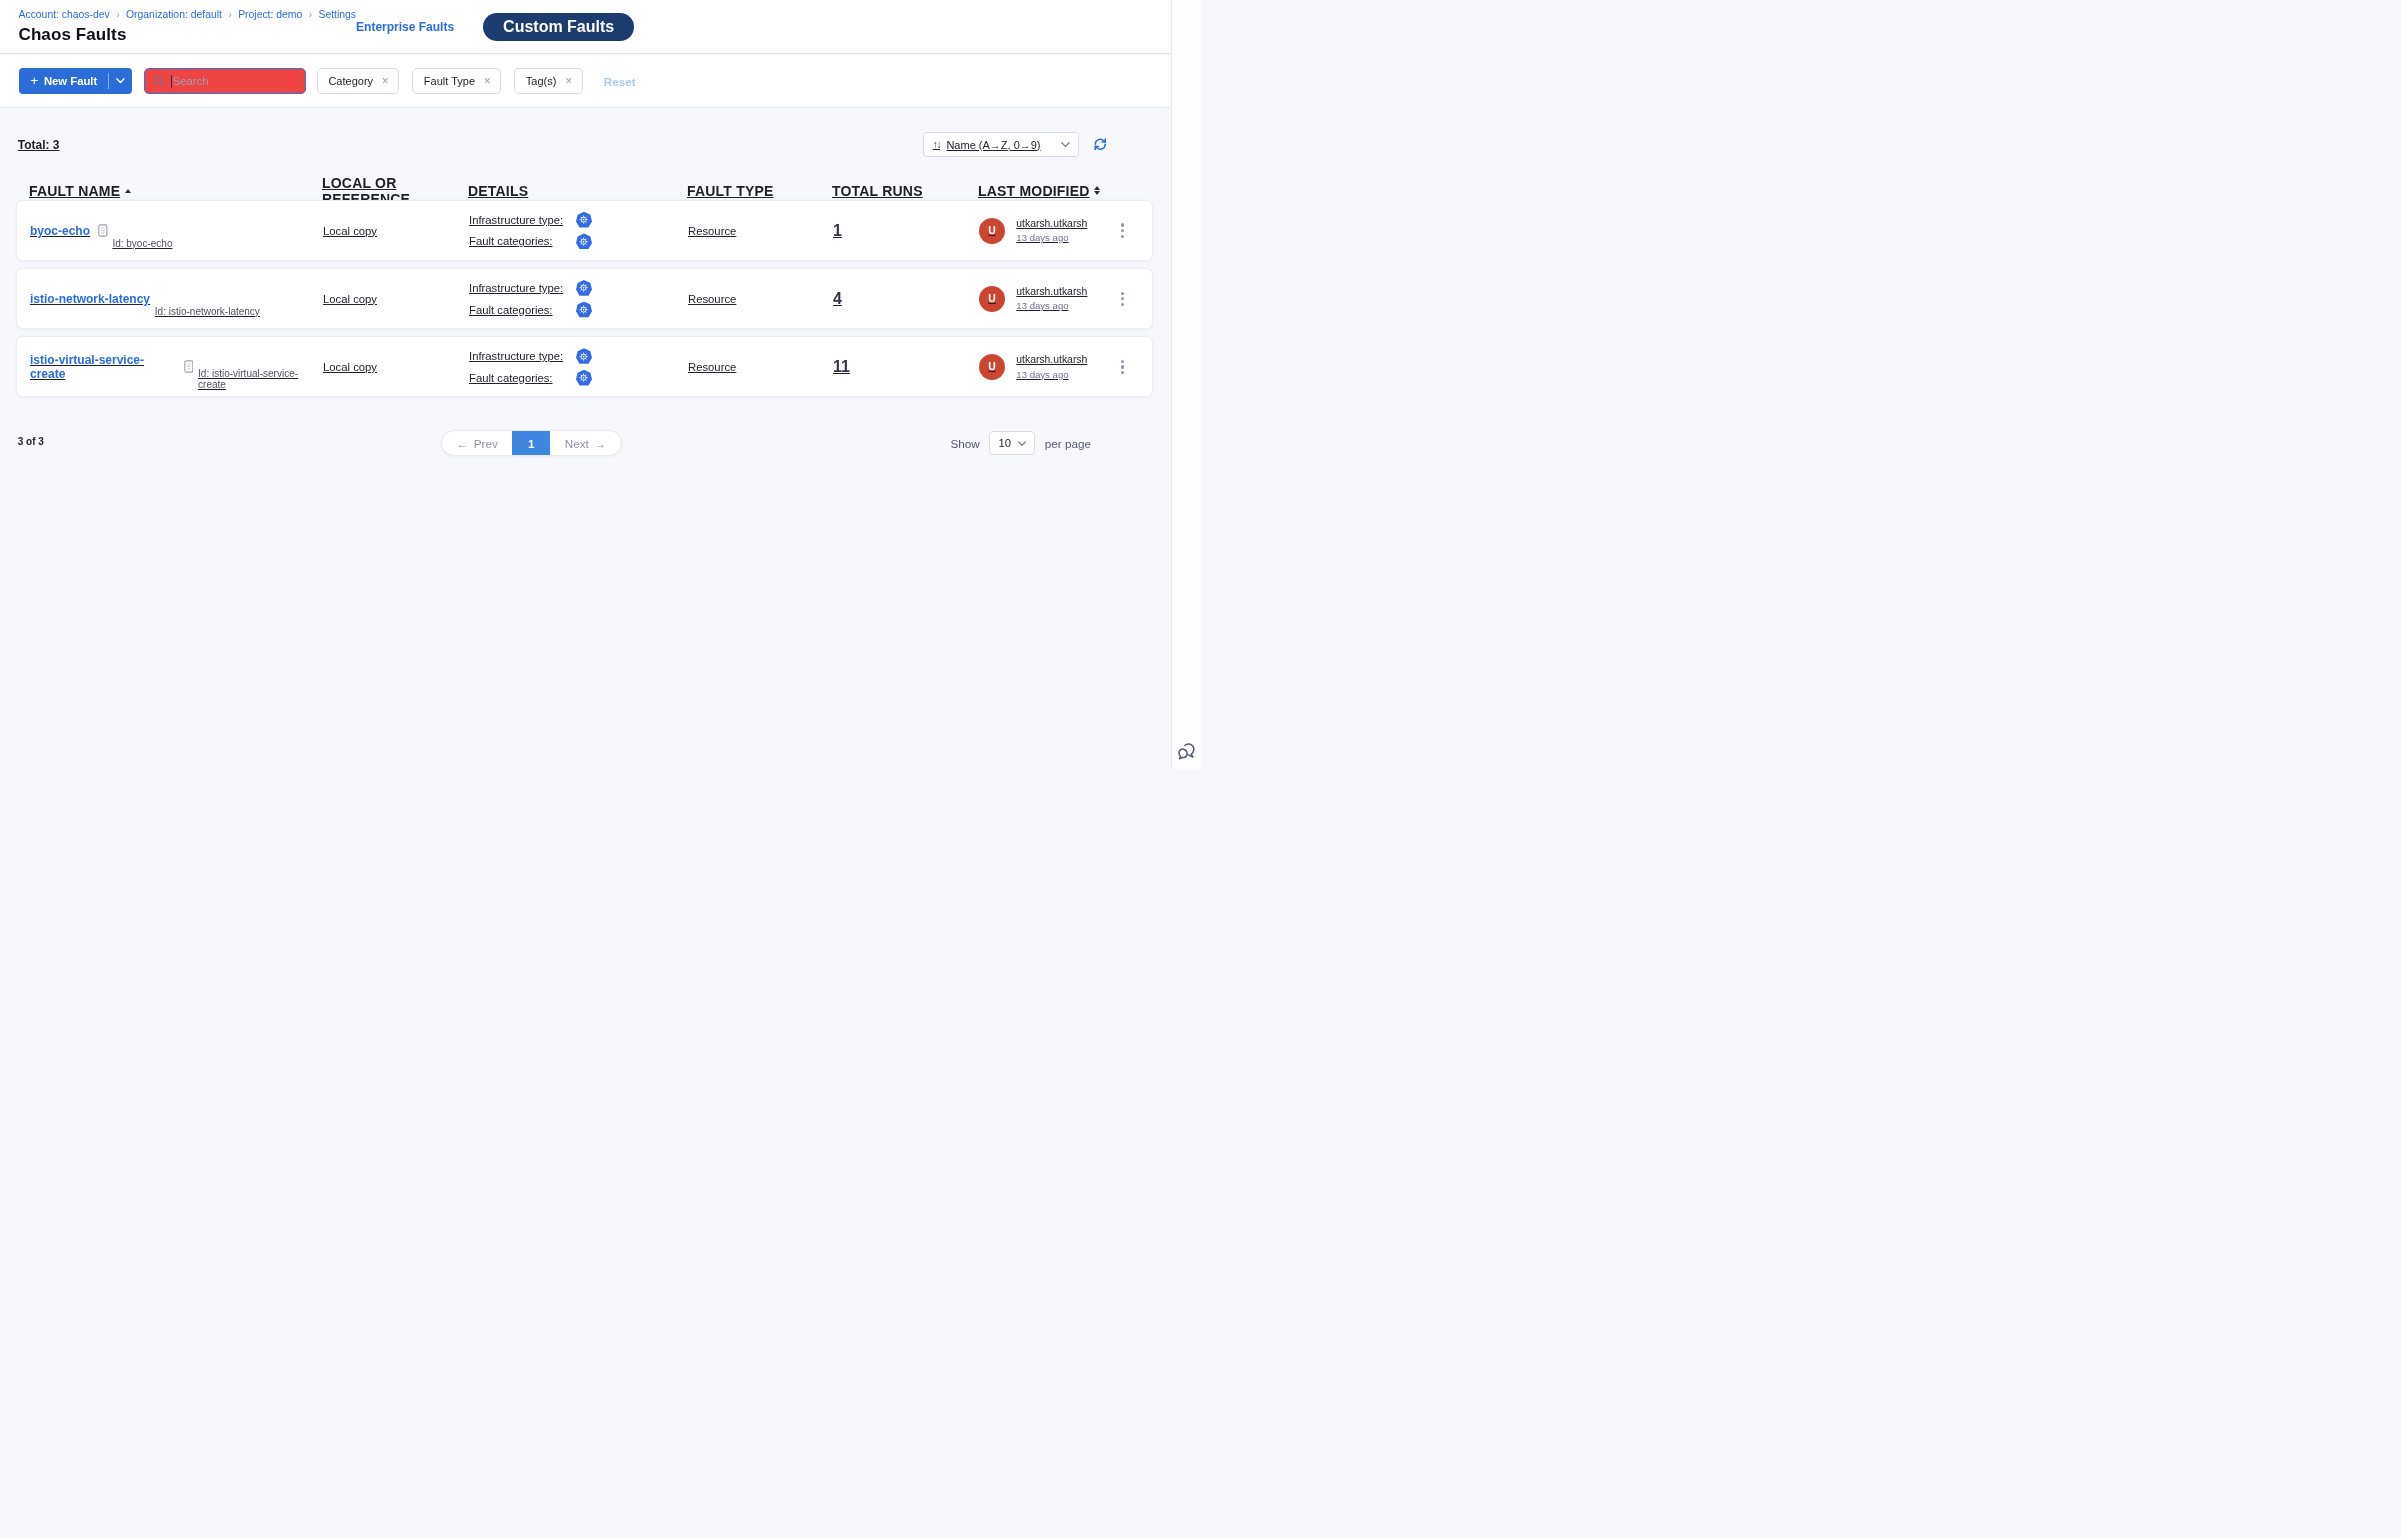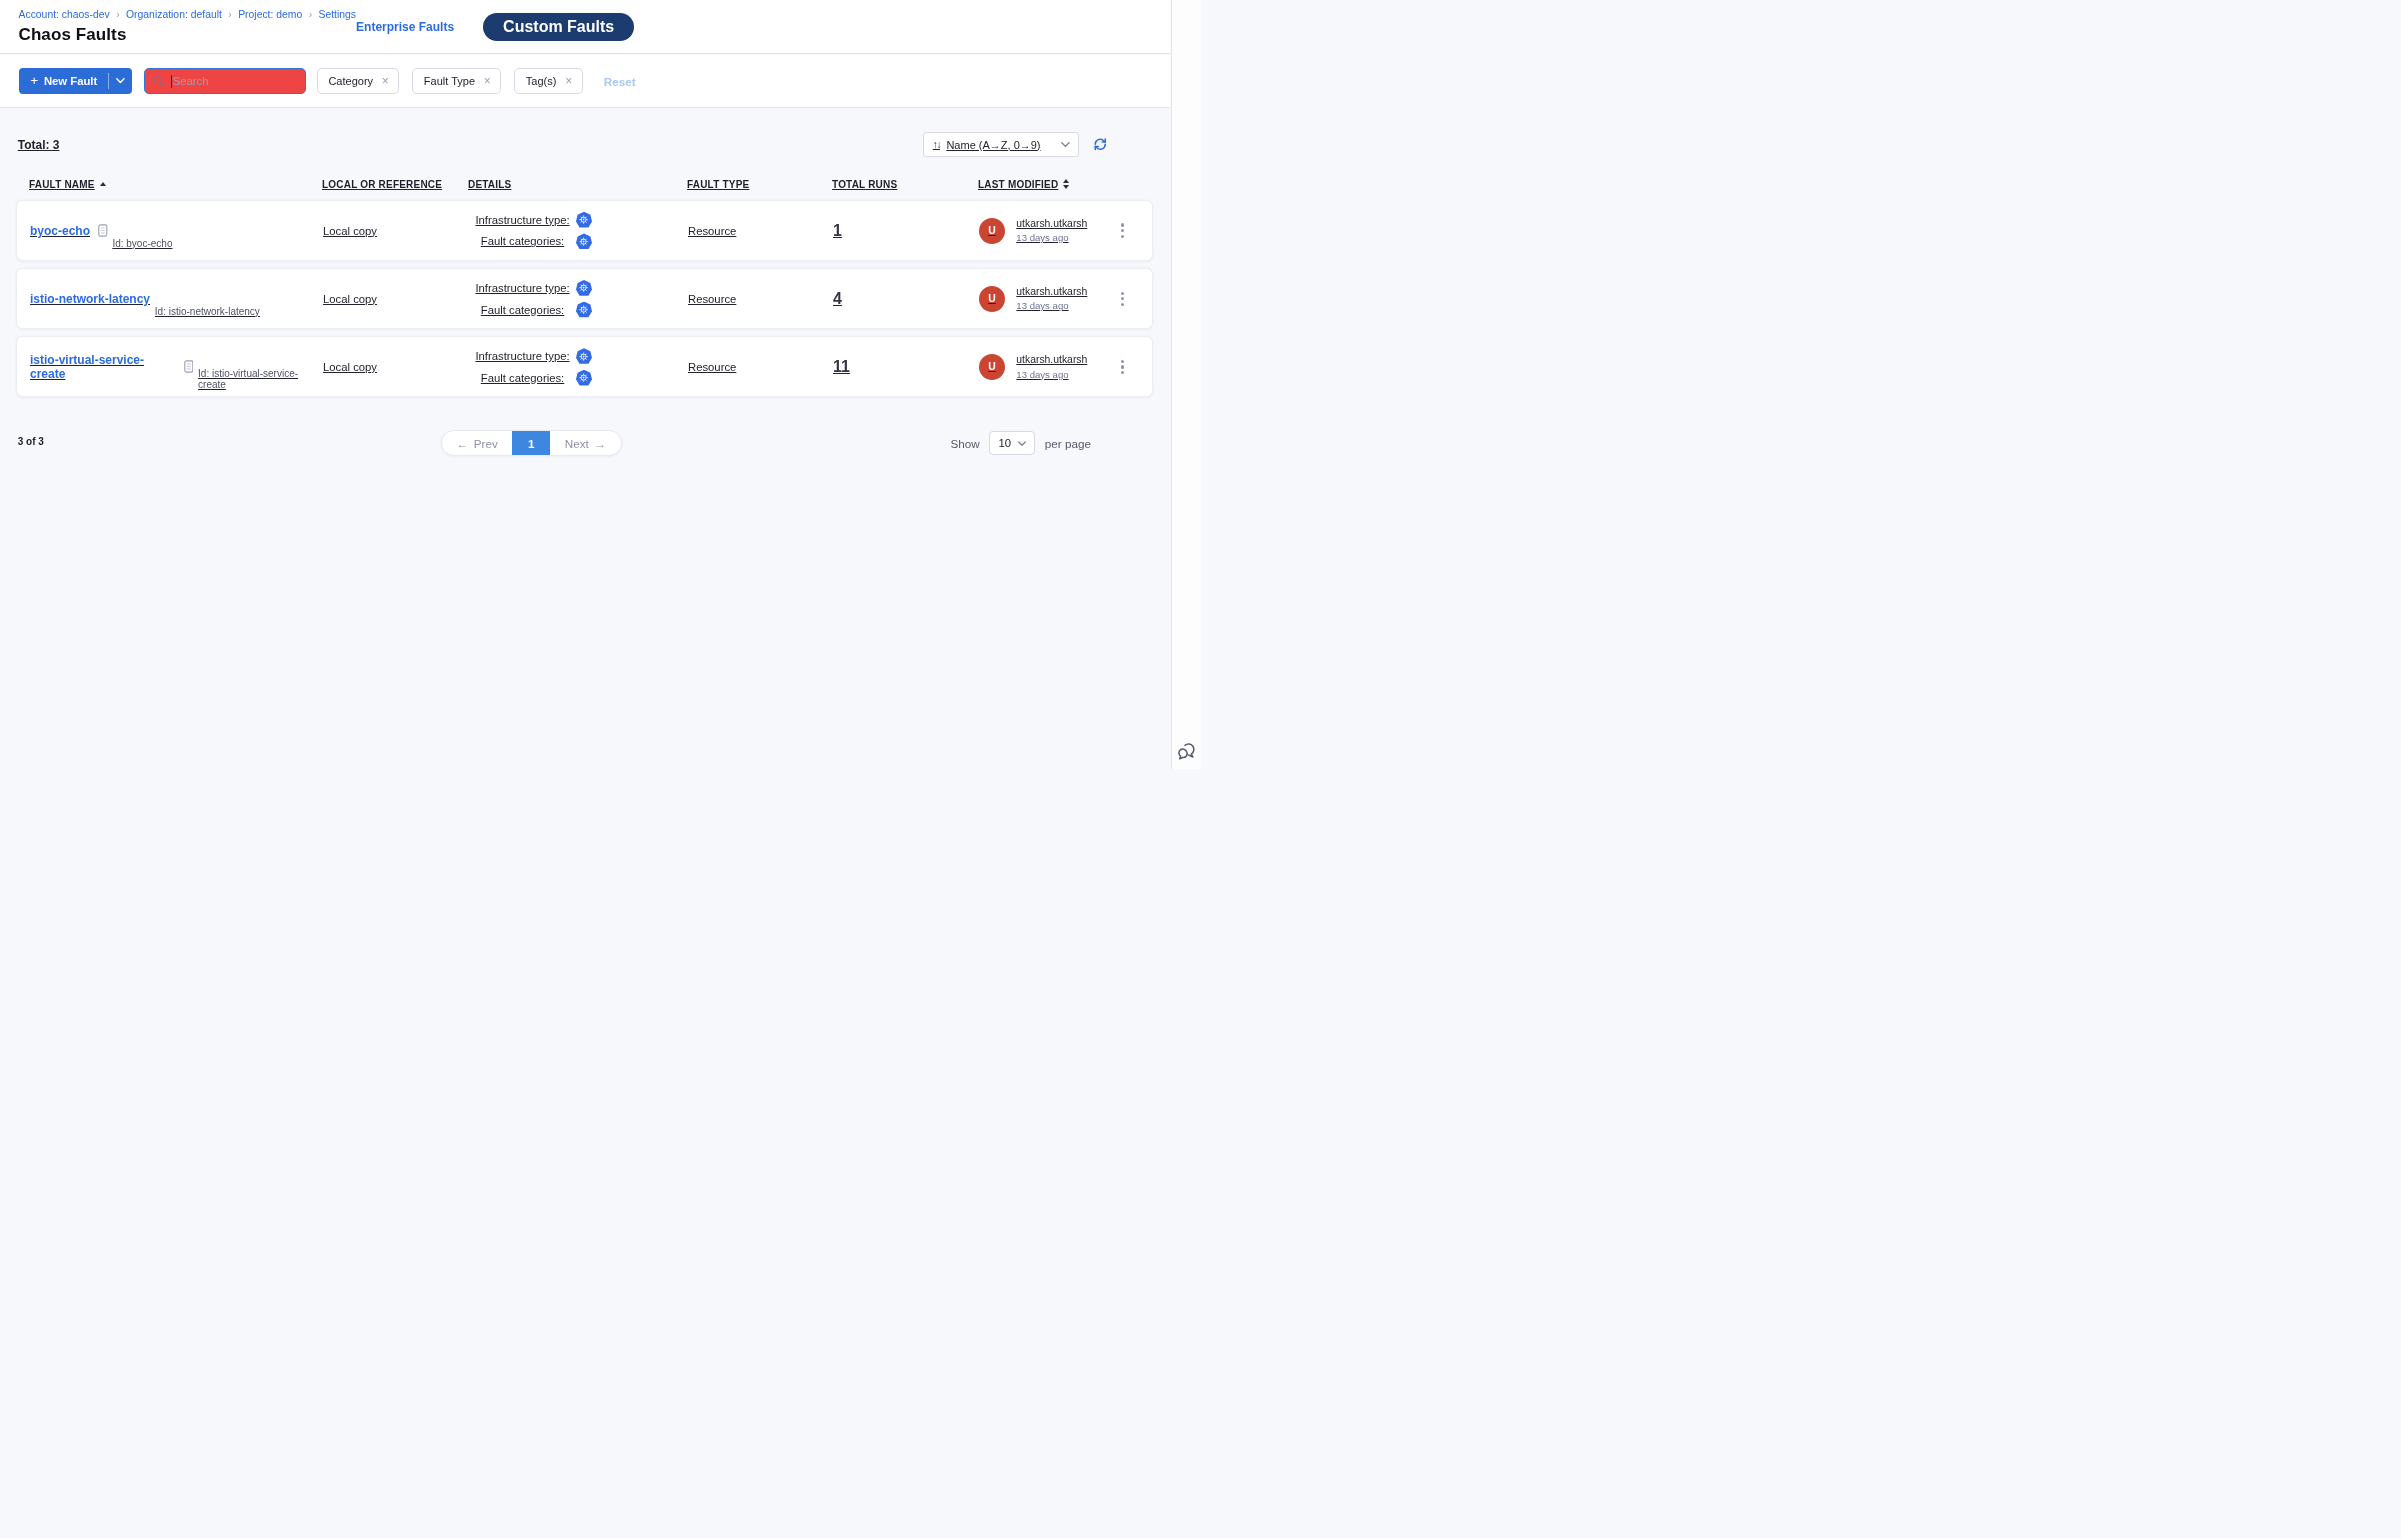--- a/index.html
+++ b/index.html
@@ -74,37 +74,37 @@
   .sort-select {
     width:156px; height:25px; background:#fff; border:0.8px solid #d8d9e5; border-radius:3.2px;
     display:flex; align-items:center; padding:0 8px 0 8.8px; cursor:pointer;
   }
   .sort-glyph { font-size:10.4px; color:#3d3e4c; margin-right:6.4px; letter-spacing:-1.6px; }
   .sort-label { font-size:11px; color:#22232e; flex:1; }
   .refresh { width:14.5px; height:14.5px; display:flex; cursor:pointer; }
   
   .grid { display:grid; grid-template-columns:293px 146px 219px 145px 146px 1fr 32px; align-items:center; padding:0 8.8px 0 13px; }
   .col-headers { margin:17.7px 16px 0 16px; width:1137px; height:19px; }
-  .col-h { font-size:10px; font-weight:700; color:#1e1f29; letter-spacing:0.2px; display:flex; align-items:center; gap:4.8px; }
+  .col-h { font-size:14px; font-weight:700; color:#1e1f29; letter-spacing:0.2px; display:flex; align-items:center; gap:4.8px; }
   .tri-up { width:0; height:0; border-left:3.2px solid transparent; border-right:3.2px solid transparent; border-bottom:4.8px solid #2c2d38; display:inline-block; }
   .tri-sort { display:inline-flex; flex-direction:column; gap:1.6px; }
   .tri-sort .u { width:0;height:0;border-left:3.2px solid transparent;border-right:3.2px solid transparent;border-bottom:4px solid #2c2d38; }
   .tri-sort .d { width:0;height:0;border-left:3.2px solid transparent;border-right:3.2px solid transparent;border-top:4px solid #2c2d38; }
   .rows { margin:6.4px 16px 0 16px; display:flex; flex-direction:column; gap:7.2px; }
   .row-card {
     width:1137px; height:61px; background:#fff; border:0.8px solid #ecedf3; border-radius:6.4px;
     box-shadow:0 0.8px 2.4px rgba(35,36,60,.05); cursor:pointer;
   }
   .cell-name { display:flex; flex-direction:row; gap:4.8px; }
   .name-line { display:flex; align-items:center; gap:8px; }
   .fault-name { font-size:12px; font-weight:700; color:var(--link-blue,#2a6bd7); text-decoration:none; }
   .fault-id { font-size:10px; color:#4f5162;margin-top:25px; }
   .cell-local, .cell-type { font-size:11.3px; color:#22232e; }
   .cell-details { display:flex; flex-direction:column; gap:5.6px; }
-  .detail-line { display:flex; align-items:center;text-align:center; }
+  .detail-line { display:flex; align-items:center; }
   .detail-label { font-size:11.3px; color:#1e1f29; width:107px; }
   .k8s {
     width:16px; height:16px; background:var(--kubernetes-blue,#326ce5); display:flex; align-items:center; justify-content:center;
     clip-path:polygon(50% 0%, 90% 19%, 100% 60%, 78% 98%, 22% 98%, 0% 60%, 10% 19%);
   }
   .cell-runs { font-size:16px; font-weight:700; color:#35364a; }
   .cell-modified { display:flex; align-items:center; gap:11.3px; }
   .avatar {
     width:26px; height:26px; border-radius:50%; background:var(--avatar-red,#cb4632);
     color:#fff; font-size:10.4px; font-weight:700; display:flex; align-items:center; justify-content:center; flex:0 0 26px;

